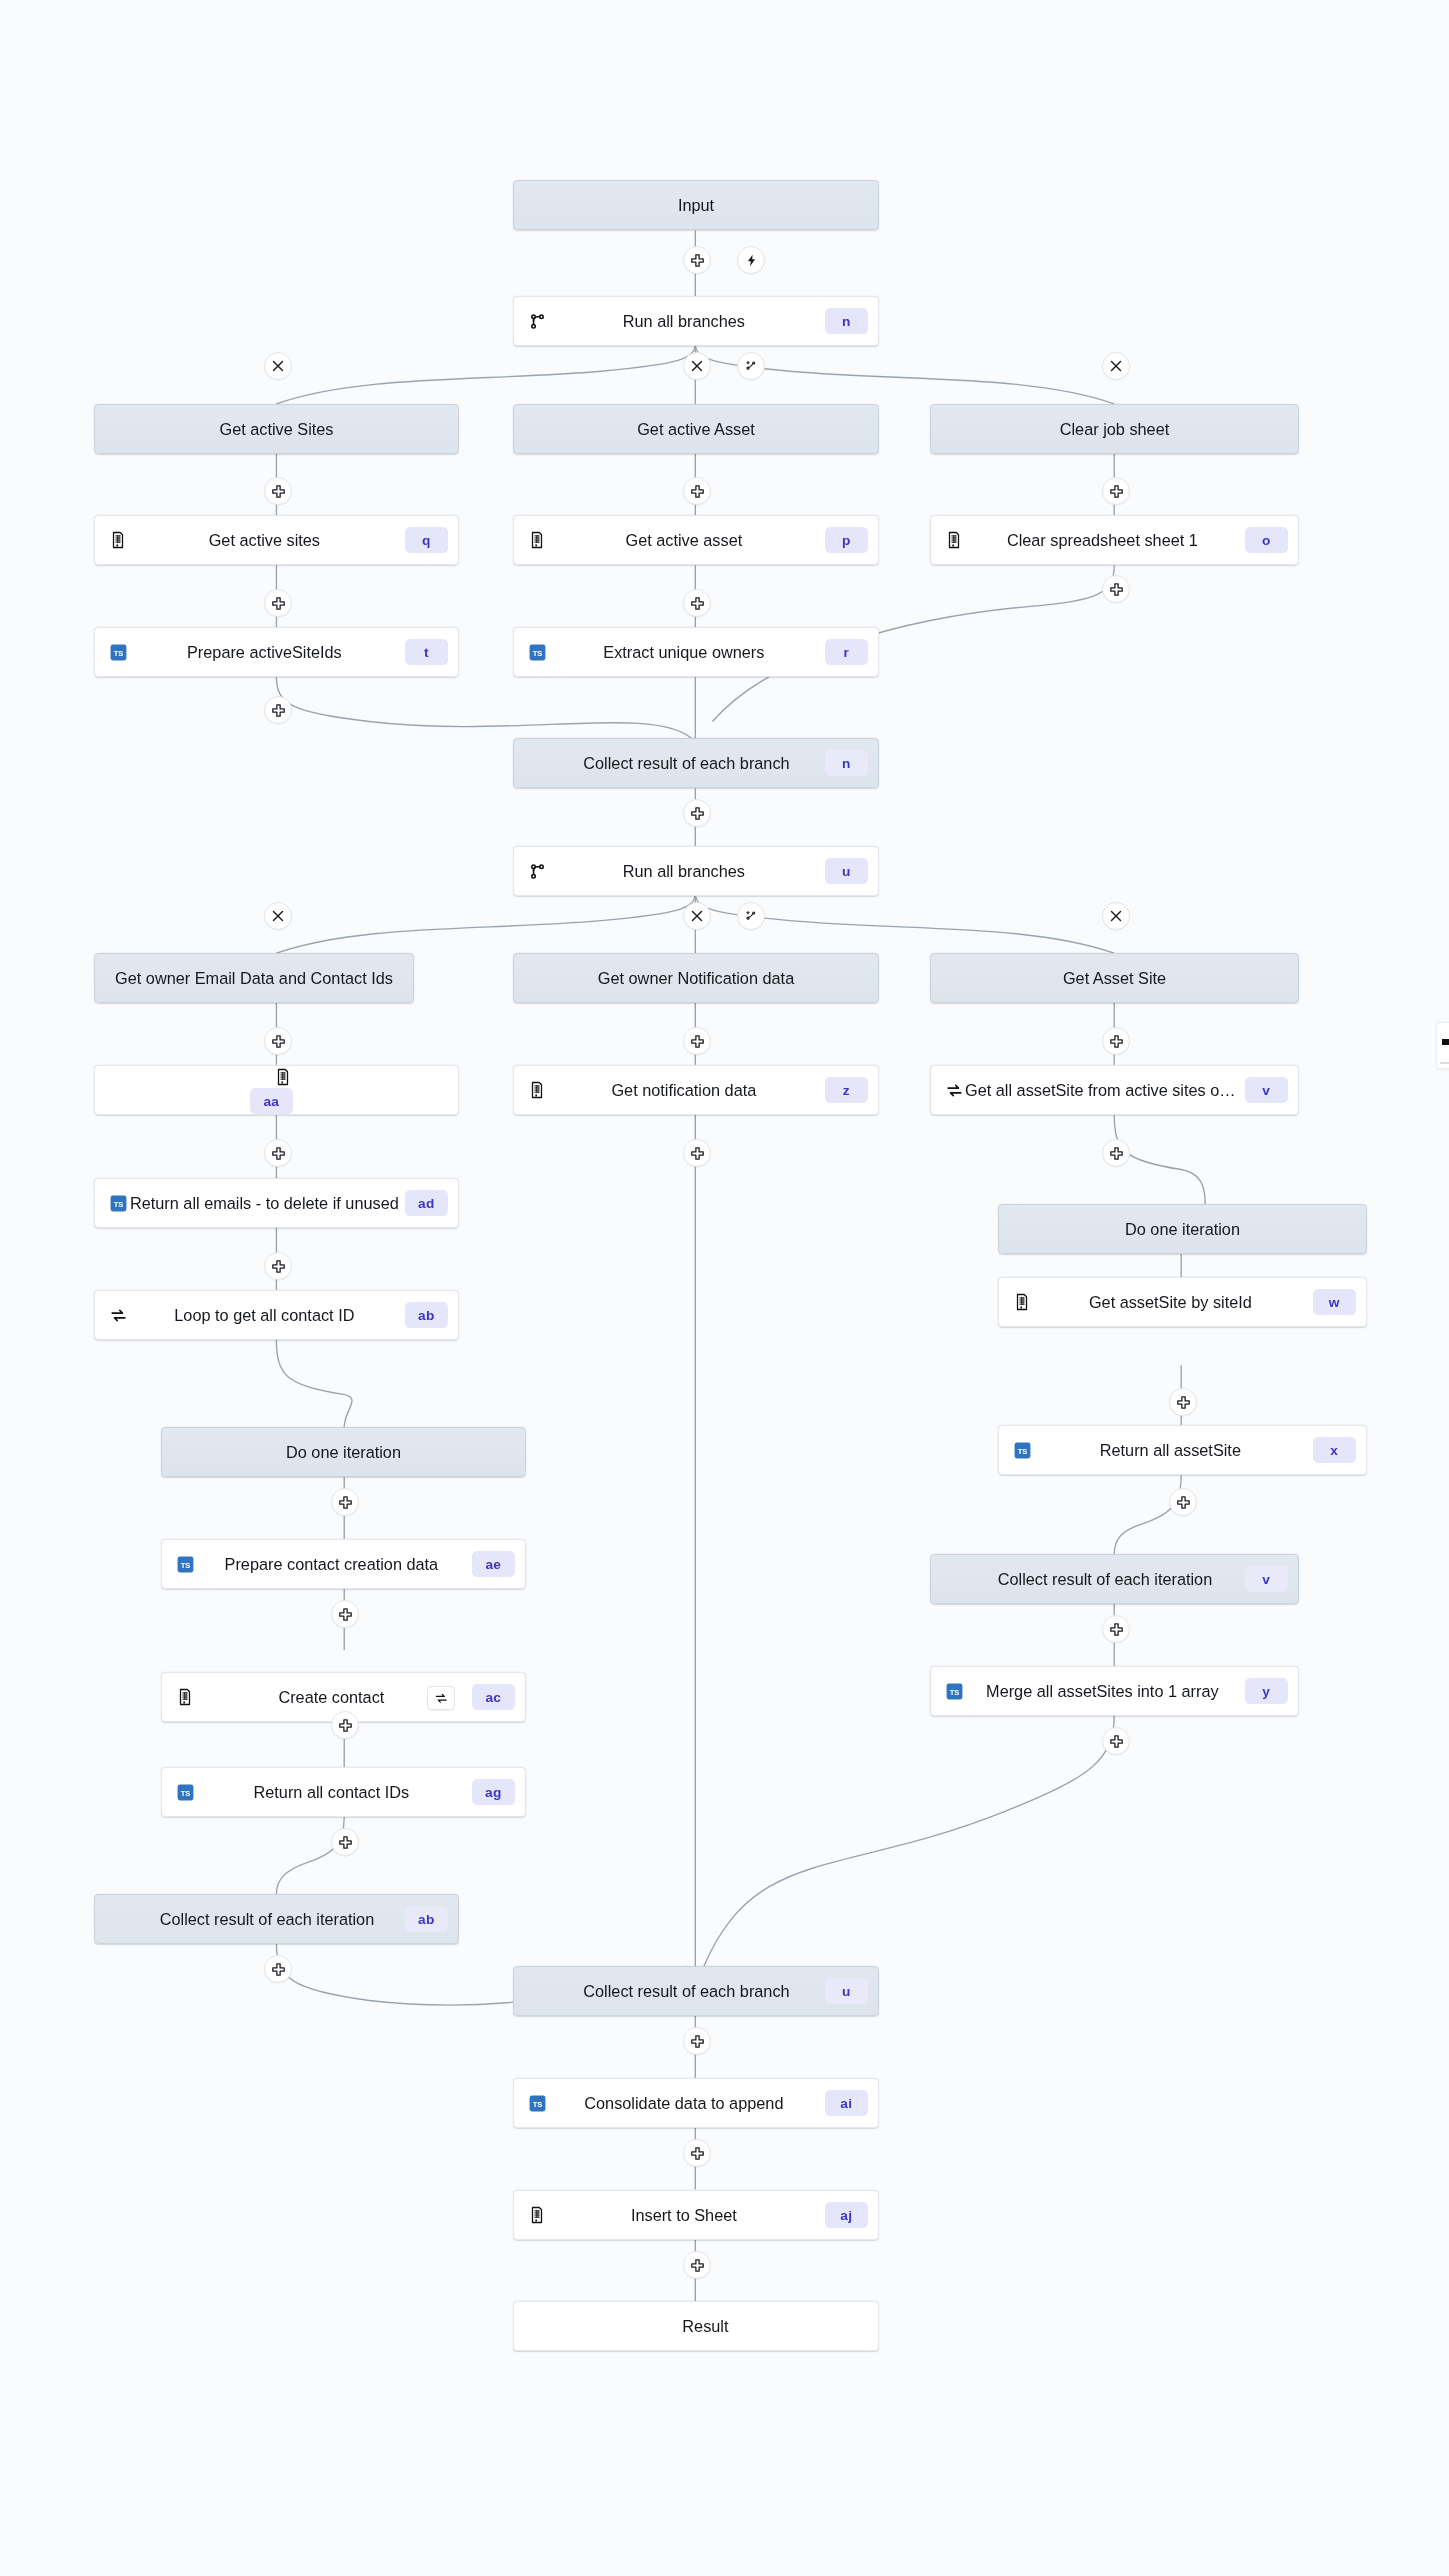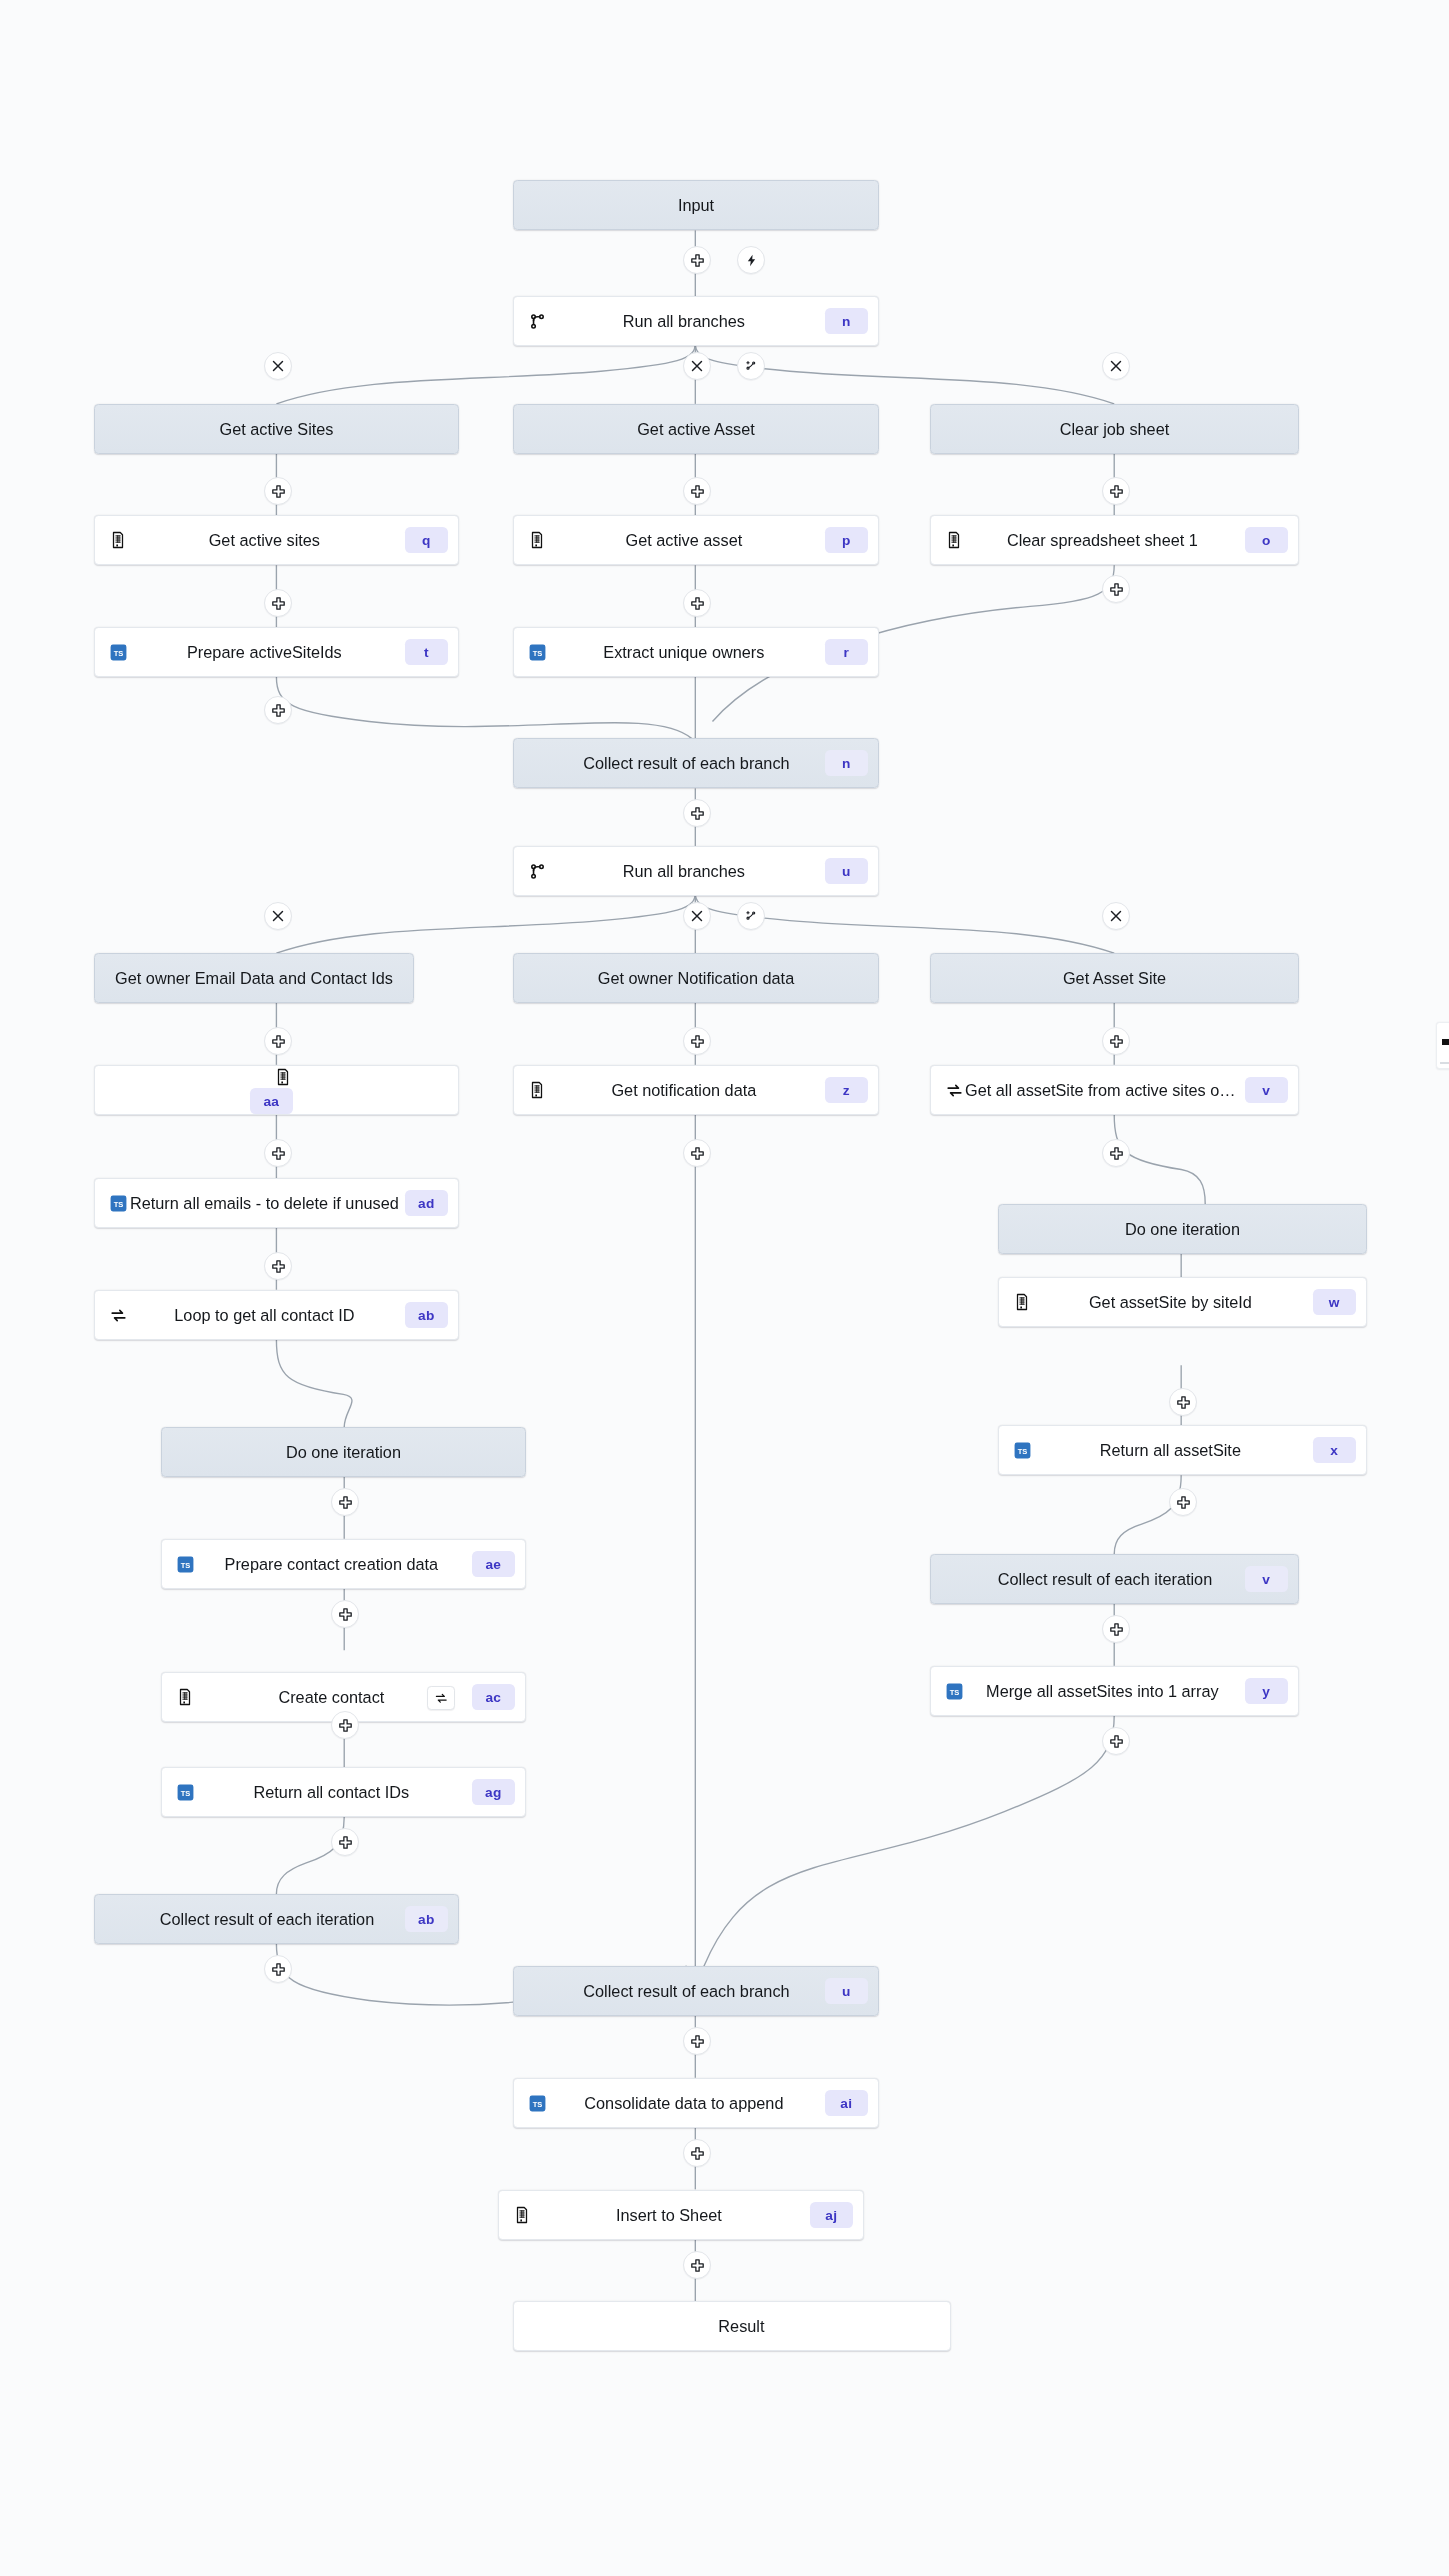--- a/index.html
+++ b/index.html
@@ -683,42 +683,42 @@
     <span class="label">Consolidate data to append</span>
     <span class="badge">ai</span>
   </div>
 
   <div class="handle" style="left:683px;top:2139px;">
     <svg width="13" height="13" viewBox="0 0 16 16">
         <path d="M6 1h4v5h5v4h-5v5H6v-5H1V6h5z" fill="none" stroke="#1b1e23" stroke-width="1.6" stroke-linejoin="round"></path>
       </svg>
   </div>
 
-  <div class="node white" style="left:498px;top:2190px;width:366px;">
+  <div class="node white" style="left:513px;top:2190px;width:366px;">
     <span class="ic">
       <svg width="18" height="18" viewBox="0 0 24 24">
           <g fill="none" stroke="#111" stroke-width="1.7">
             <path d="M6 2h9l3 3v17H6z" stroke-linejoin="round"></path>
             <path d="M8.6 6.5h7 M8.6 9.3h7 M8.6 12.1h7 M8.6 14.9h7" stroke-width="1.3"></path>
             <path d="M11.2 5.6v10.2 M13.4 5.6v10.2" stroke-width="1.1"></path>
             <rect x="9.8" y="18" width="2.2" height="2.6" fill="#111" stroke="none"></rect>
           </g>
         </svg>
     </span>
     <span class="label">Insert to Sheet</span>
     <span class="badge">aj</span>
   </div>
 
   <div class="handle" style="left:683px;top:2251px;">
     <svg width="13" height="13" viewBox="0 0 16 16">
         <path d="M6 1h4v5h5v4h-5v5H6v-5H1V6h5z" fill="none" stroke="#1b1e23" stroke-width="1.6" stroke-linejoin="round"></path>
       </svg>
   </div>
 
-  <div class="node white plain" style="left:513px;top:2301px;width:438px;padding-left:24px;">
+  <div class="node white plain" style="left:513px;top:2301px;width:366px;padding-left:24px;">
     <span class="label">Result</span>
   </div>
 
   <div class="edge-clip" style="left:1436px;top:1022px;width:26px;height:45px;">
     <span class="bar"></span>
     <span class="line"></span>
   </div>
 
 </div>
 

